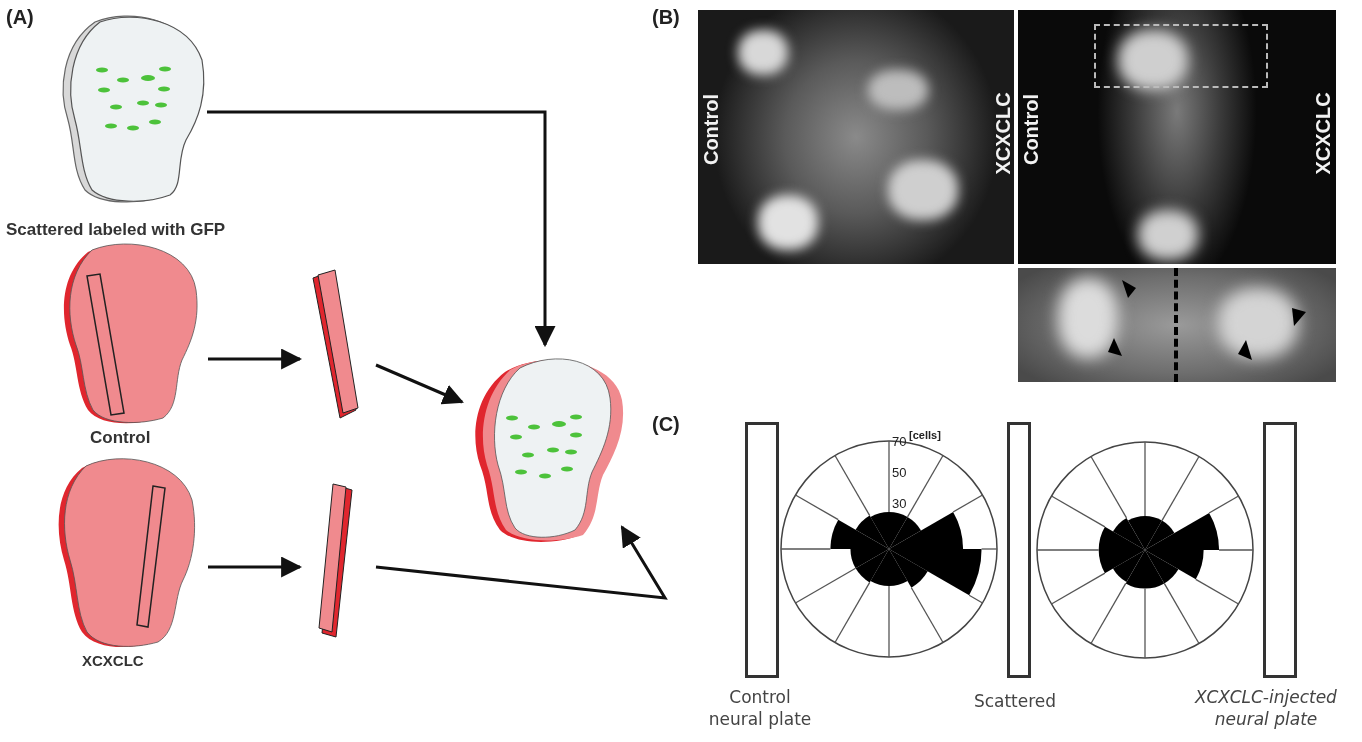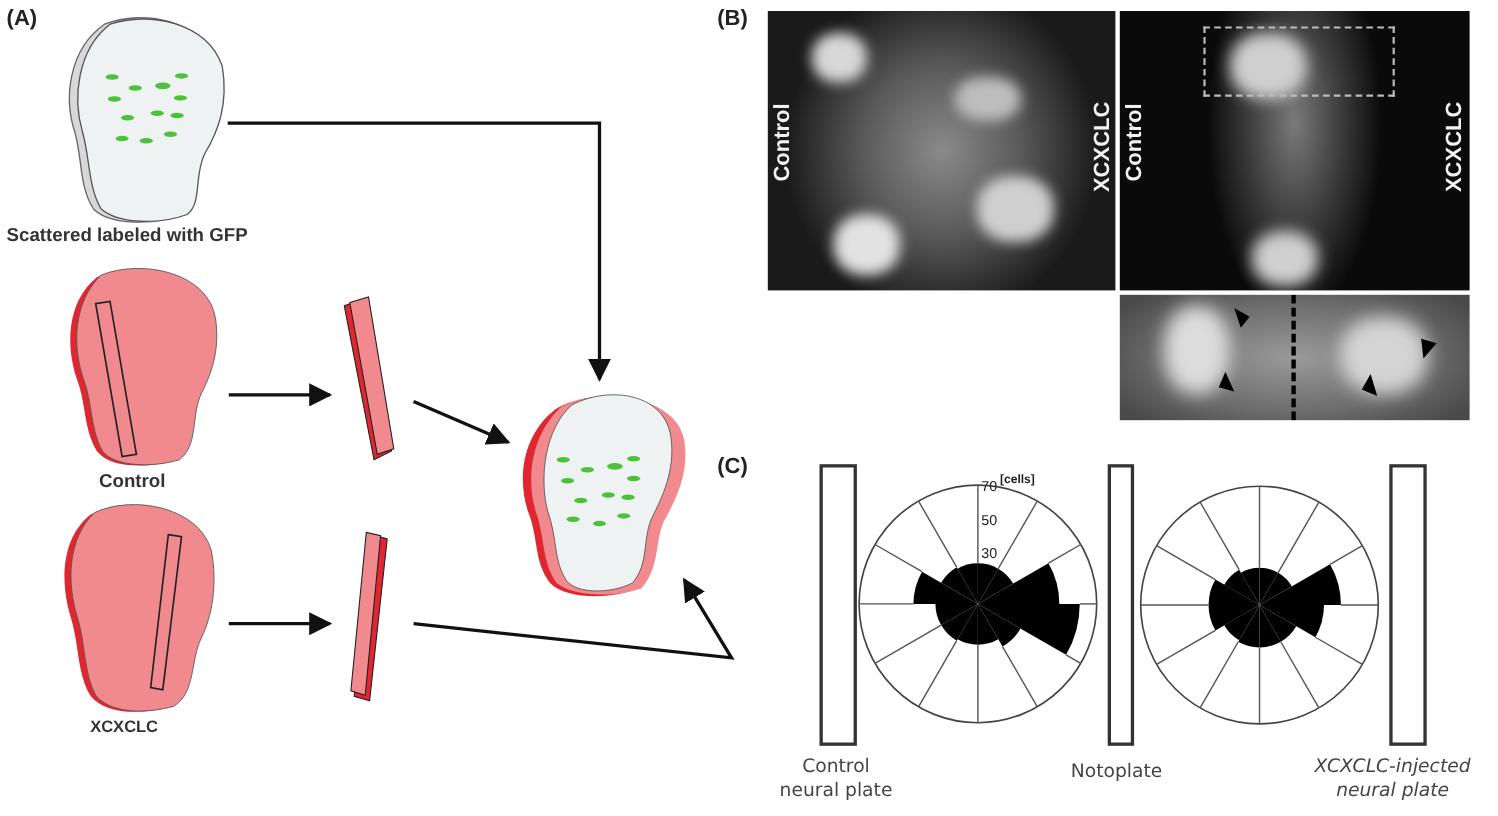--- a/index.html
+++ b/index.html
@@ -86,21 +86,21 @@
         <ellipse cx="528" cy="455" rx="6" ry="2.5"></ellipse>
         <ellipse cx="553" cy="450" rx="6" ry="2.5"></ellipse>
       <ellipse cx="571" cy="452" rx="6" ry="2.5"></ellipse>
         <ellipse cx="521" cy="472" rx="6" ry="2.5"></ellipse>
         <ellipse cx="545" cy="476" rx="6" ry="2.5"></ellipse>
         <ellipse cx="567" cy="469" rx="6" ry="2.5"></ellipse>
     </g>
   </g>
 </svg>
 
-<div class="caption" style="left:6px;top:204px;">Scattered labeled with GFP</div>
+<div class="caption" style="left:6px;top:220px;">Scattered labeled with GFP</div>
 <div class="caption" style="left:90px;top:428px;">Control</div>
 <div class="caption" style="left:82px;top:652px;font-size:15px;">XCXCLC</div>
 
 <div class="micro" style="left:698px;top:10px;width:316px;height:254px;background:radial-gradient(ellipse 45% 60% at 50% 50%,#8a8a8a 0%,#5a5a5a 50%,#1a1a1a 100%);">
   <div style="position:absolute;left:40px;top:20px;width:50px;height:45px;background:#d8d8d8;border-radius:45%;filter:blur(6px);"></div>
   <div style="position:absolute;left:170px;top:60px;width:60px;height:40px;background:#bdbdbd;border-radius:45%;filter:blur(6px);"></div>
   <div style="position:absolute;left:60px;top:185px;width:60px;height:55px;background:#e2e2e2;border-radius:45%;filter:blur(6px);"></div>
   <div style="position:absolute;left:190px;top:150px;width:70px;height:60px;background:#cfcfcf;border-radius:45%;filter:blur(6px);"></div>
   <div class="vlabel" style="left:-22px;top:108px;">Control</div>
   <div class="vlabel" style="left:264px;top:112px;">XCXCLC</div>
@@ -182,17 +182,17 @@
     <line x1="1104.9153955962631" y1="573.1428571428571" x2="1051.4692563912806" y2="604" stroke="#555" stroke-width="1.3"></line>
     <line x1="1098.7142857142858" y1="550" x2="1037" y2="550" stroke="#555" stroke-width="1.3"></line>
     <line x1="1104.9153955962631" y1="526.8571428571429" x2="1051.4692563912806" y2="496" stroke="#555" stroke-width="1.3"></line>
     <line x1="1126.4857142857143" y1="517.9323164770105" x2="1091" y2="456.4692563912806" stroke="#555" stroke-width="1.3"></line>
   </svg>
 
 <div class="ccap" style="left:700px;top:686px;width:120px;">
   <div>Control</div>
   <div>neural plate</div>
 </div>
-<div class="ccap" style="left:960px;top:690px;width:110px;">Notoplate</div>
+<div class="ccap" style="left:960px;top:690px;width:110px;">Scattered</div>
 <div class="ccap" style="left:1176px;top:686px;width:180px;font-style:italic;">
   <div>XCXCLC-injected</div>
   <div>neural plate</div>
 </div>
 
 </body></html>

